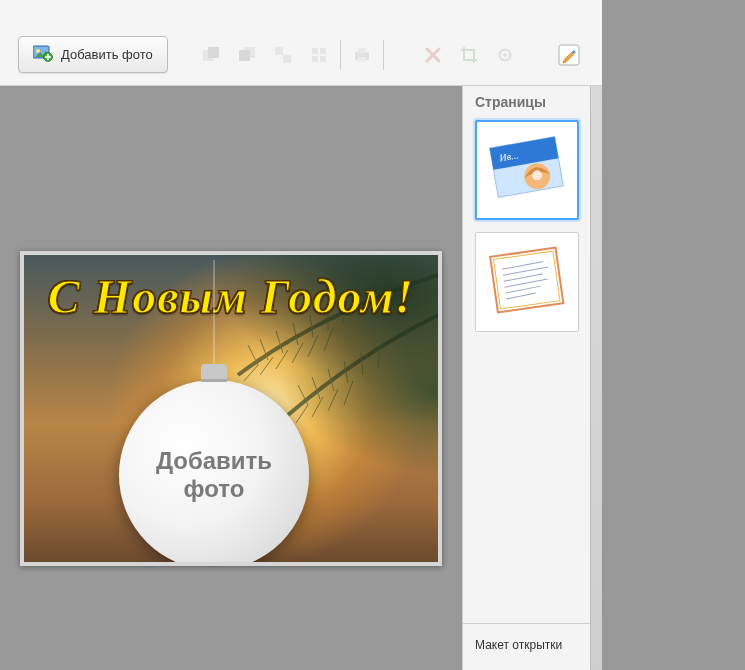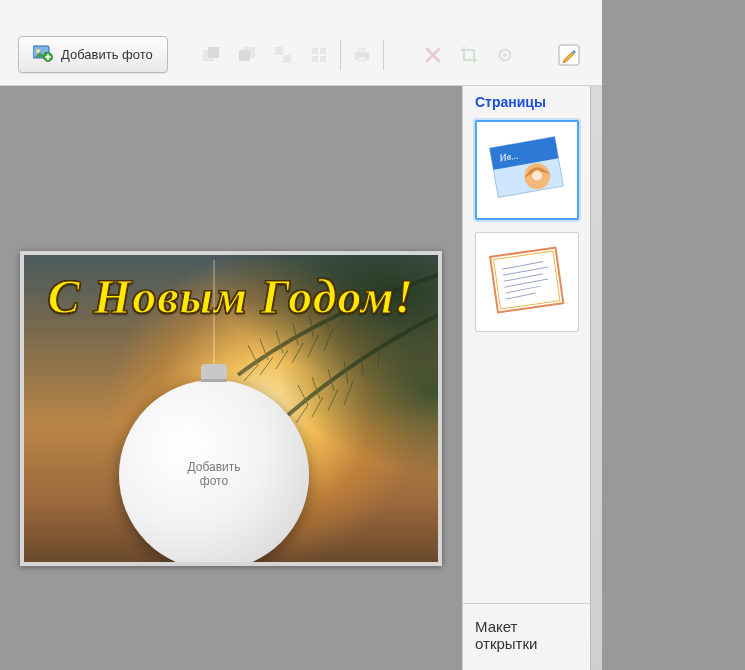--- a/index.html
+++ b/index.html
@@ -106,49 +106,49 @@
     width:26px; height:18px; background:#c8c8c8;
     border-radius: 4px 4px 0 0;
     box-shadow: inset 0 -3px 0 #aaa;
   }
   .ornament-string {
     position:absolute; left:50%; transform:translateX(-50%);
     top:-120px; width:1px; height:108px;
     background: rgba(255,255,255,0.5);
   }
   .ornament-label {
-    font-size: 12px; color:#7a7a7a; font-weight:400; line-height:1.15;
+    font-size: 24px; color:#7a7a7a; font-weight:700; line-height:1.15;
     white-space: pre-line;
   }
 
   
   .sidepanel {
     position:absolute; top:86px; right:0; bottom:0; width:140px;
     background:#f4f4f4;
     border-left:1px solid #d0d0d0;
     border-right:12px solid #bfbfbf;
     display:flex; flex-direction:column;
   }
   .side-title {
     padding: 8px 10px 6px 12px;
-    font-size: 14px; font-weight:700; color:#1d4ed8;
+    font-size: 14px; font-weight:700; color:#737373;
   }
   .thumbs { flex:1; overflow:auto; padding: 4px 10px 10px 12px; display:flex; flex-direction:column; gap:12px; }
   .thumb {
     width:104px; height:100px; background:#fff;
     border:1px solid #cfcfcf; border-radius:2px;
     display:flex; align-items:center; justify-content:center;
     cursor:pointer; position:relative;
   }
   .thumb.selected { border:2px solid #4aa3ff; box-shadow: 0 0 0 2px rgba(74,163,255,0.25); }
   .thumb svg { width:86px; height:80px; }
   .side-footer {
     border-top:1px solid #d0d0d0;
     padding:14px 12px 18px 12px;
-    font-size:15px; color:#333;
+    font-size:12px; color:#333;
     background:#f4f4f4;
     text-align:left;
   }
 
   
   .scroll-edge {
     position:absolute; top:86px; right:0; bottom:0; width:12px;
     background:linear-gradient(#d9d9d9,#cfcfcf);
     box-shadow: inset 1px 0 0 #bbb;
   }

